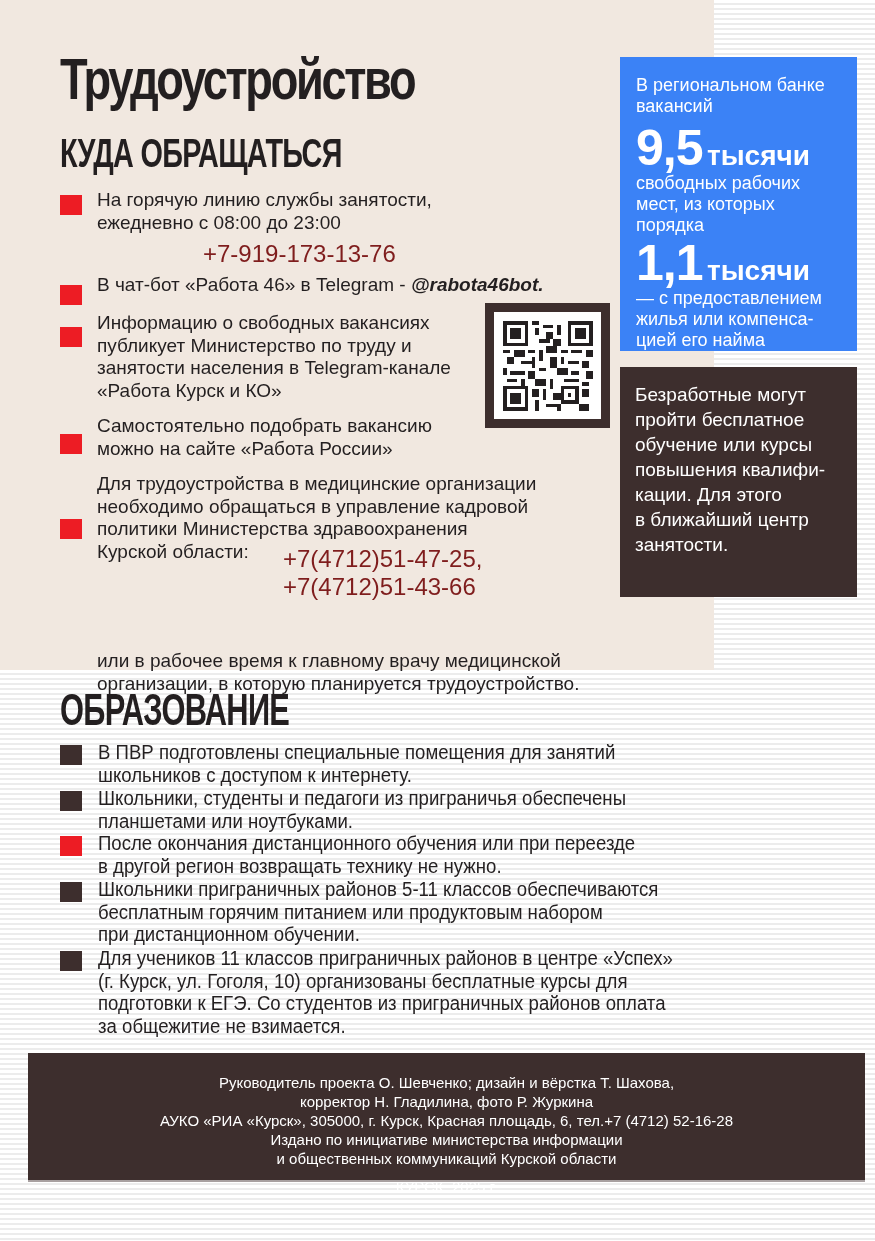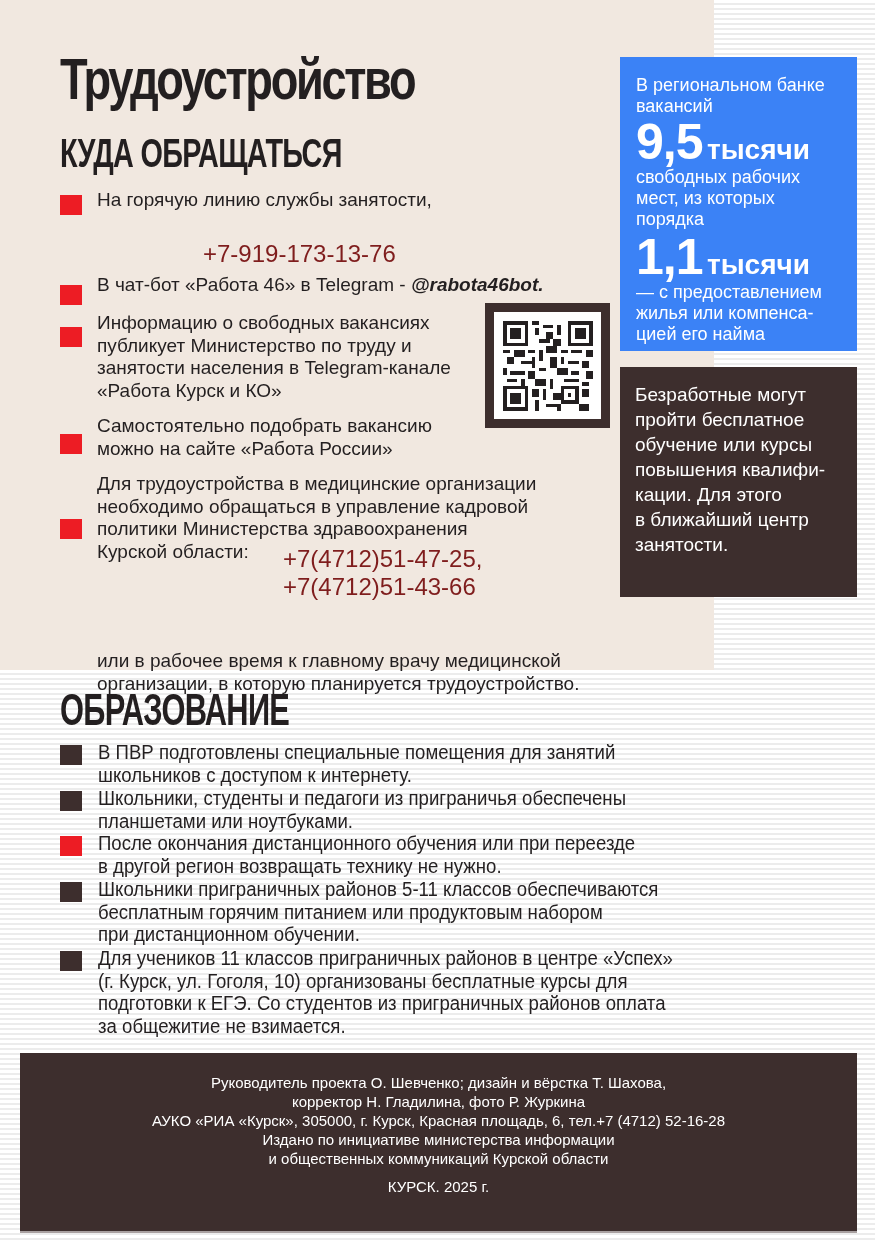--- a/index.html
+++ b/index.html
@@ -60,38 +60,39 @@
   .edu-title {
     position: absolute; left: 60px; top: 688px;
     font-weight: bold; font-size: 44px; letter-spacing: -1px; line-height: 1;
     transform: scaleX(0.7); transform-origin: left top;
   }
   .edu-txt {
     position: absolute; left: 98px; font-size: 20px; line-height: 22.5px;
     transform: scaleX(0.93); transform-origin: left top; white-space: nowrap;
   }
   .footer {
-    position: absolute; left: 20px; top: 1053px; width: 837px; height: 178px;
+    position: absolute; left: 28px; top: 1053px; width: 837px; height: 127px;
     background: #3d2e2d; color: #ffffff; text-align: center;
     padding-top: 20px; font-size: 15px; line-height: 19px;
     box-shadow: 0 2px 0 #a8a0a0;
   }
   .footer .city { margin-top: 9px; }
 </style>
 </head>
 <body>
 
 <div class="beige-panel"></div>
 
 <h1 class="title">Трудоустройство</h1>
 <h2 class="subtitle">КУДА ОБРАЩАТЬСЯ</h2>
 
 <div class="bullet" style="left:60px; top:195px;"></div>
 <div class="txt" style="left:97px; top:189px;">
   <div>На горячую линию службы занятости,</div>
+  <div>ежедневно с 08:00 до 23:00</div>
 </div>
 <a class="red-phone" style="left:203px; top:241px;">+7-919-173-13-76</a>
 
 <div class="bullet" style="left:60px; top:285px;"></div>
 <div class="txt" style="left:97px; top:274px; white-space:nowrap;">
   <span>В чат-бот «Работа 46» в Telegram - </span><a class="bot-handle">@rabota46bot.</a>
 </div>
 
 <div class="bullet" style="left:60px; top:327px;"></div>
 <div class="txt" style="left:97px; top:312px;">
@@ -181,21 +182,21 @@
 <a class="red-phone" style="left:283px; top:546px;">+7(4712)51-47-25,</a>
 <a class="red-phone" style="left:283px; top:574px;">+7(4712)51-43-66</a>
 <div class="txt" style="left:97px; top:609px;margin-top:41px;">
   <div>или в рабочее время к главному врачу медицинской</div>
   <div>организации, в которую планируется трудоустройство.</div>
 </div>
 
 <div class="stat-box">
   <div class="s-text">В региональном банке</div>
   <div class="s-text">вакансий</div>
-  <div class="big" style="margin-top:0;">
+  <div class="big" style="margin-top:6px;">
     <span class="num">9,5</span>
     <span class="unit">тысячи</span>
   </div>
   <div class="s-text">свободных рабочих</div>
   <div class="s-text">мест, из которых</div>
   <div class="s-text">порядка</div>
   <div class="big" style="margin-top:2px;">
     <span class="num">1,1</span>
     <span class="unit">тысячи</span>
   </div>

